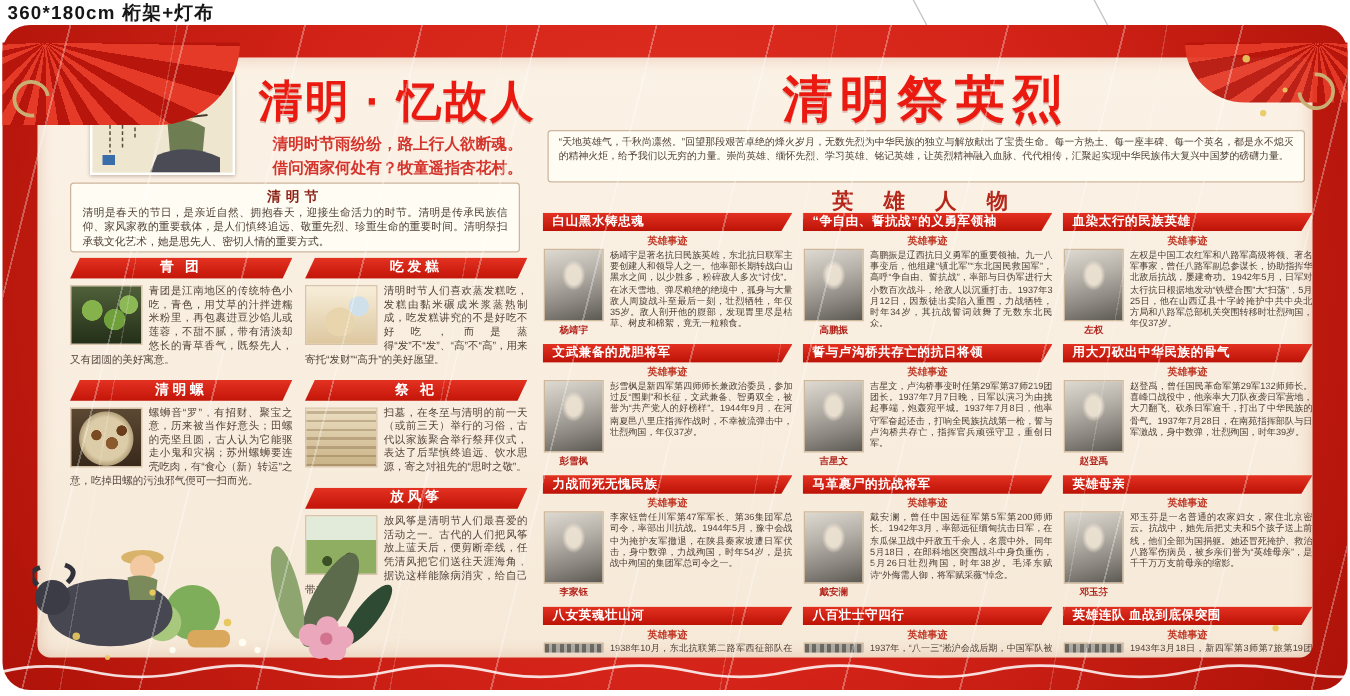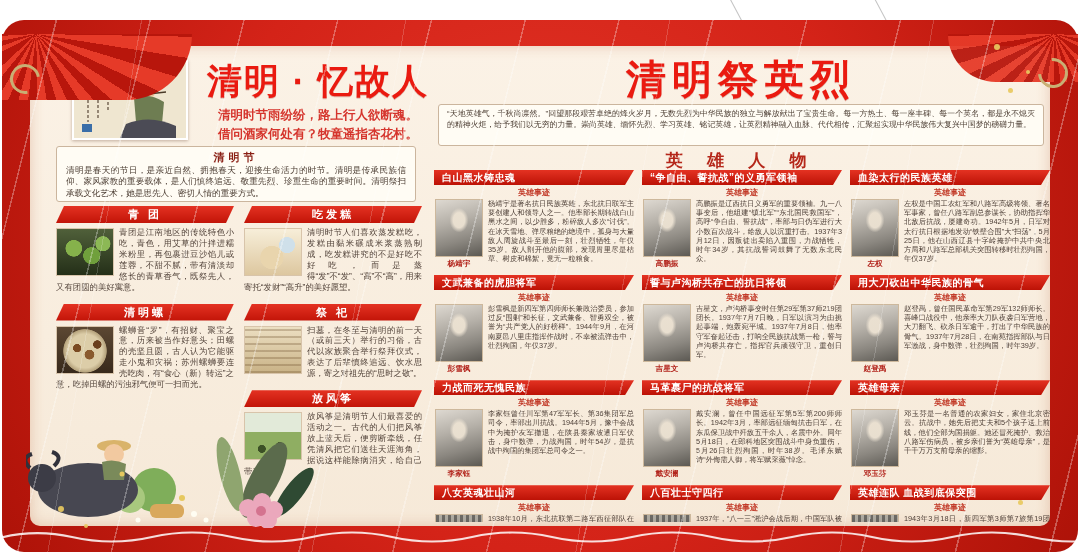--- a/index.html
+++ b/index.html
@@ -88,20 +88,21 @@
                linear-gradient(165deg,#ded9d1 0%,#b5b0a8 38%,#8b8780 70%,#5c5953 100%);}
   .ph-group{background:repeating-linear-gradient(90deg,rgba(25,25,25,.38) 0 3px,rgba(205,200,188,.34) 3px 6px),
             linear-gradient(#a19d95,#514e48);}
   .hb-cap{margin-top:2px;text-align:center;font-size:7.6px;font-weight:700;color:#b3261e;line-height:1.2;}
   .hb-text{flex:1;font-size:7.3px;line-height:1.26;color:#4c3e36;text-align:justify;}
 </style>
 </head>
 <body>
 
 <div class="stage">
+  <div class="size-label">360*180cm 桁架+灯布</div>
   <div class="gray-streak" style="left:640px;top:-30px;"></div>
   <div class="gray-streak" style="left:790px;top:-20px;"></div>
 
   <div class="poster">
     <div class="inner">
 
       <div>
         <svg class="painting" viewBox="0 0 112 76" width="112" height="76">
           <rect width="112" height="76" fill="#efe6d0"></rect>
           <g stroke="#5a4a3a" stroke-width="1.2">

